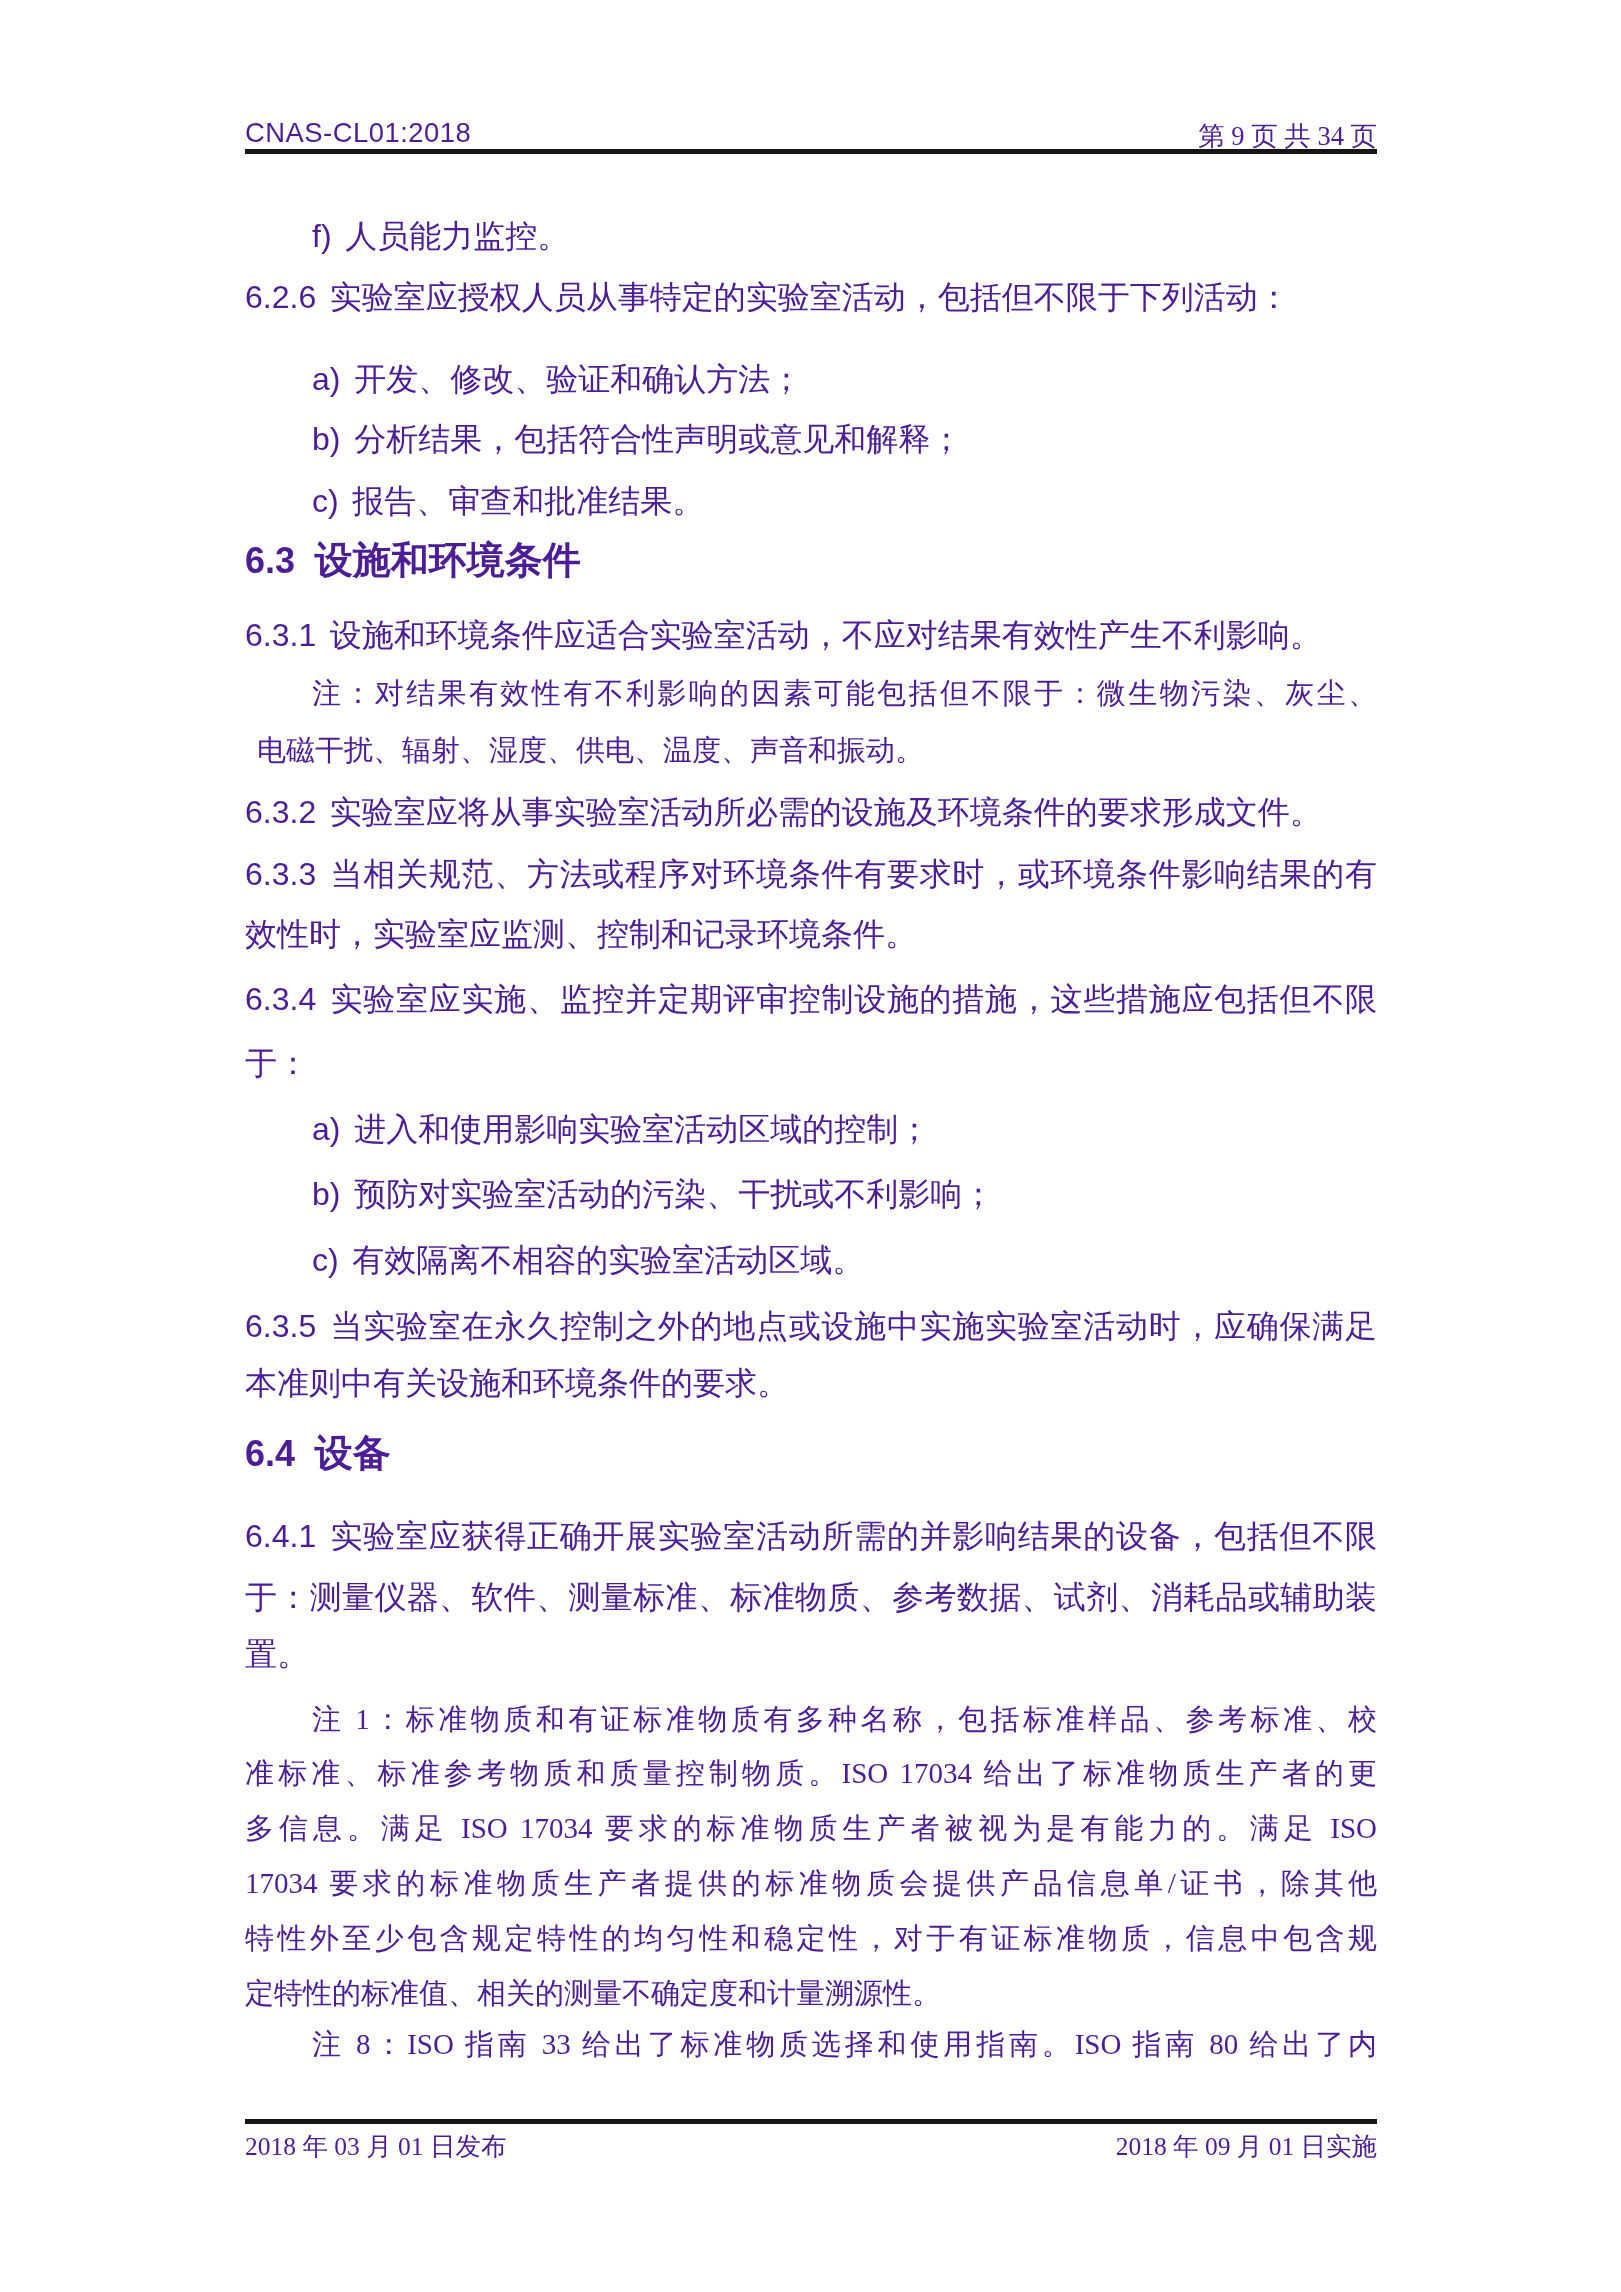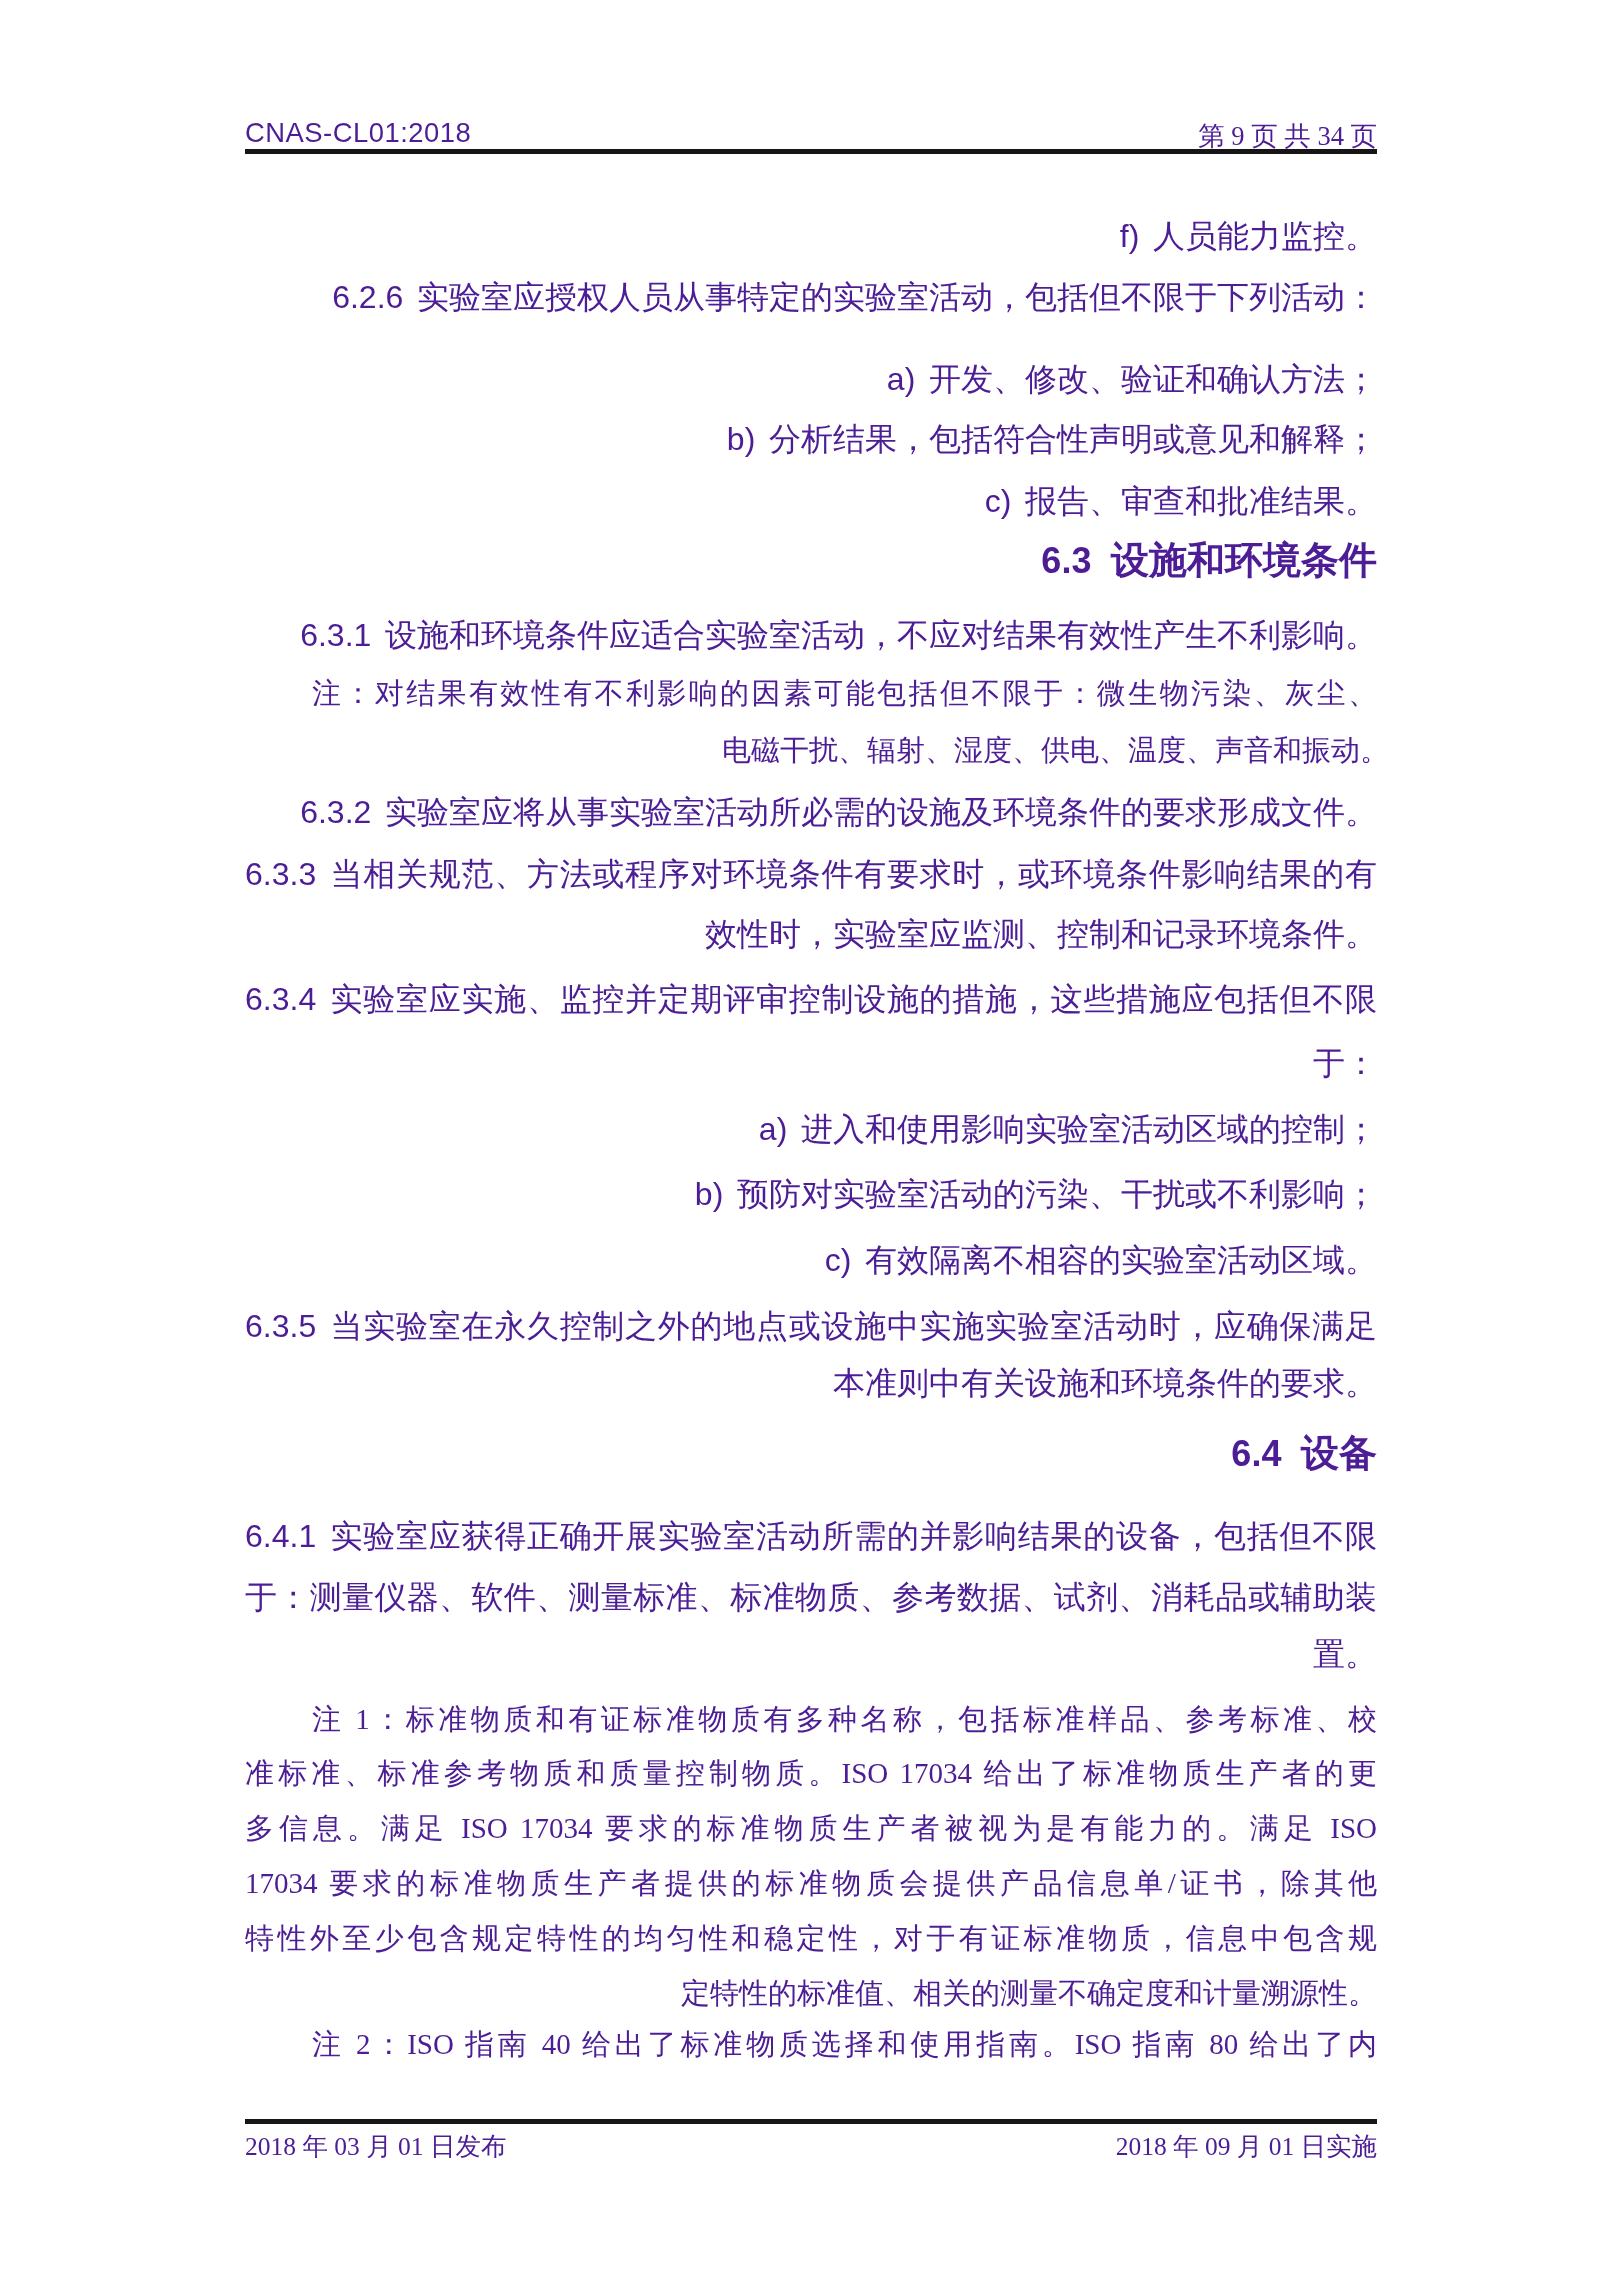--- a/index.html
+++ b/index.html
@@ -55,21 +55,20 @@
     font-size: 25.5px;
     white-space: nowrap;
   }
   .line {
     position: absolute;
     left: 0;
     width: 100%;
     font-size: 32px;
     line-height: 1.2;
     white-space: nowrap;
-    text-align: right;
   }
   .line .num {
     font-family: "Liberation Sans", "DejaVu Sans", sans-serif;
     margin-right: 13.7px;
   }
   .line.list { padding-left: 67px; width: calc(100% - 67px); }
   .line.indent { padding-left: 67px; width: calc(100% - 67px); }
   .line.note { font-size: 29px; }
   .line.full {
     text-align: justify;
@@ -118,21 +117,21 @@
         <div class="line heading" style="top: 1431px;"><span class="num">6.4</span><span>设备</span></div>
         <div class="line clause full" style="top: 1517px;"><span class="num">6.4.1</span><span>实验室应获得正确开展实验室活动所需的并影响结果的设备，包括但不限</span></div>
         <div class="line body full" style="top: 1578px;"><span>于：测量仪器、软件、测量标准、标准物质、参考数据、试剂、消耗品或辅助装</span></div>
         <div class="line body" style="top: 1635px;"><span>置。</span></div>
         <div class="line note full indent" style="top: 1702px;"><span>注 1：标准物质和有证标准物质有多种名称，包括标准样品、参考标准、校</span></div>
         <div class="line note full" style="top: 1756px;"><span>准标准、标准参考物质和质量控制物质。ISO 17034 给出了标准物质生产者的更</span></div>
         <div class="line note full" style="top: 1811px;"><span>多信息。满足 ISO 17034 要求的标准物质生产者被视为是有能力的。满足 ISO</span></div>
         <div class="line note full" style="top: 1866px;"><span>17034 要求的标准物质生产者提供的标准物质会提供产品信息单/证书，除其他</span></div>
         <div class="line note full" style="top: 1921px;"><span>特性外至少包含规定特性的均匀性和稳定性，对于有证标准物质，信息中包含规</span></div>
         <div class="line note" style="top: 1976px;"><span>定特性的标准值、相关的测量不确定度和计量溯源性。</span></div>
-        <div class="line note full indent" style="top: 2027px;"><span>注 2：ISO 指南 40 给出了标准物质选择和使用指南。ISO 指南 80 给出了内</span></div>
+        <div class="line note full indent" style="top: 2027px;"><span>注 8：ISO 指南 33 给出了标准物质选择和使用指南。ISO 指南 80 给出了内</span></div>
       </div>
 
     <div class="rule bottom"></div>
 
     <div class="ftr-left">2018 年 03 月 01 日发布</div>
 
     <div class="ftr-right">2018 年 09 月 01 日实施</div>
 
   </div>
 </div>

